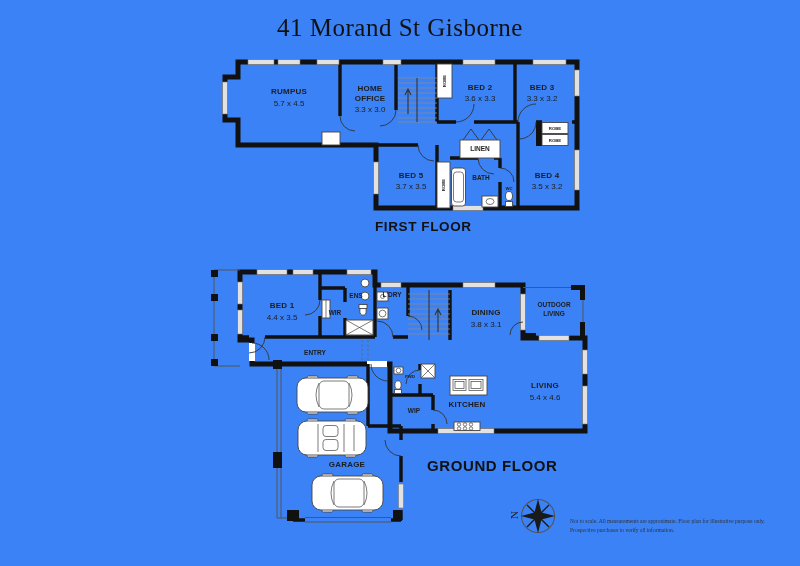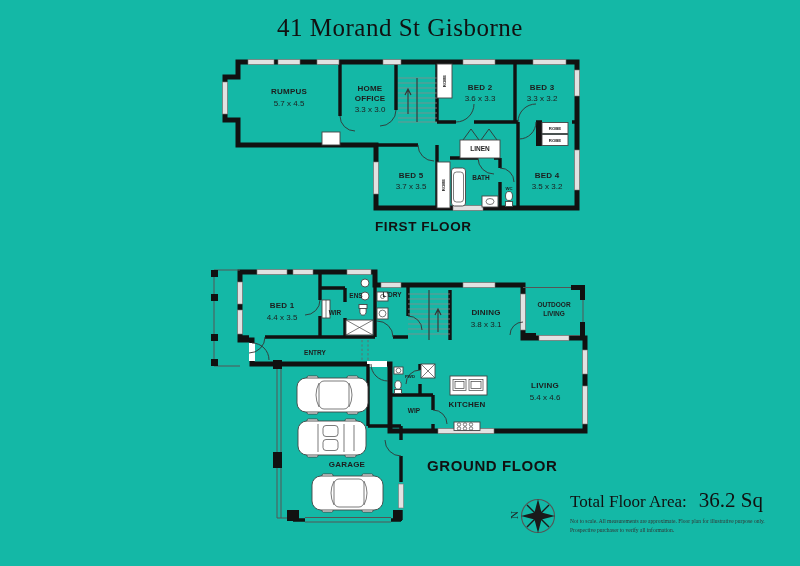--- a/index.html
+++ b/index.html
@@ -1,16 +1,16 @@
 <!DOCTYPE html>
 <html><head>
 <meta charset="utf-8">
 <style>
   html,body{margin:0;padding:0;background:#fff;}
-  #page{position:relative;width:800px;height:566px;background:#14b8a6;overflow:hidden;
+  #page{position:relative;width:800px;height:566px;background:#3b82f6;overflow:hidden;
         font-family:"Liberation Sans",sans-serif;color:#1a1a1a;}
   #title{position:absolute;top:14px;left:0;right:0;text-align:center;
          font-family:"Liberation Serif",serif;font-size:25px;letter-spacing:.5px;color:#111;}
   svg{position:absolute;overflow:visible;}
   .wall{stroke:#111;stroke-width:5;fill:none;stroke-linecap:butt;}
   .iwall{stroke:#111;stroke-width:3.4;fill:none;stroke-linecap:butt;}
   .thin{stroke:#555;stroke-width:1;fill:none;}
   .fix{stroke:#444;stroke-width:.9;fill:#fff;}
   .fixl{stroke:#444;stroke-width:.7;fill:none;}
   .door{stroke:#333;stroke-width:.9;fill:none;}
@@ -280,23 +280,19 @@
     </g>
   </svg>
 
   <svg style="left:502px;top:487px;width:64px;height:58px" viewBox="0 0 64 58">
     <circle cx="36" cy="29" r="16.5" fill="none" stroke="#555" stroke-width="1.1"></circle>
     <path d="M 25 18 L 47 40 M 47 18 L 25 40" stroke="#1a1a1a" stroke-width="1.4" fill="none"></path>
     <path d="M 36 12 L 39.5 25.5 L 53 29 L 39.5 32.5 L 36 46 L 32.5 32.5 L 19 29 L 32.5 25.5 Z" fill="#1a1a1a"></path>
     <text class="nletter" x="9" y="33" transform="rotate(-90 12 29)">N</text>
   </svg>
 
-  <div id="totalArea">
-    <span class="lbl">Total Floor Area:</span>
-    <span class="val">36.2 Sq</span>
-  </div>
 
   <div id="disclaimer">
     <div>Not to scale. All measurements are approximate. Floor plan for illustrative purpose only.</div>
     <div>Prospective purchaser to verify all information.</div>
   </div>
 
 </div>
 
 </body></html>

